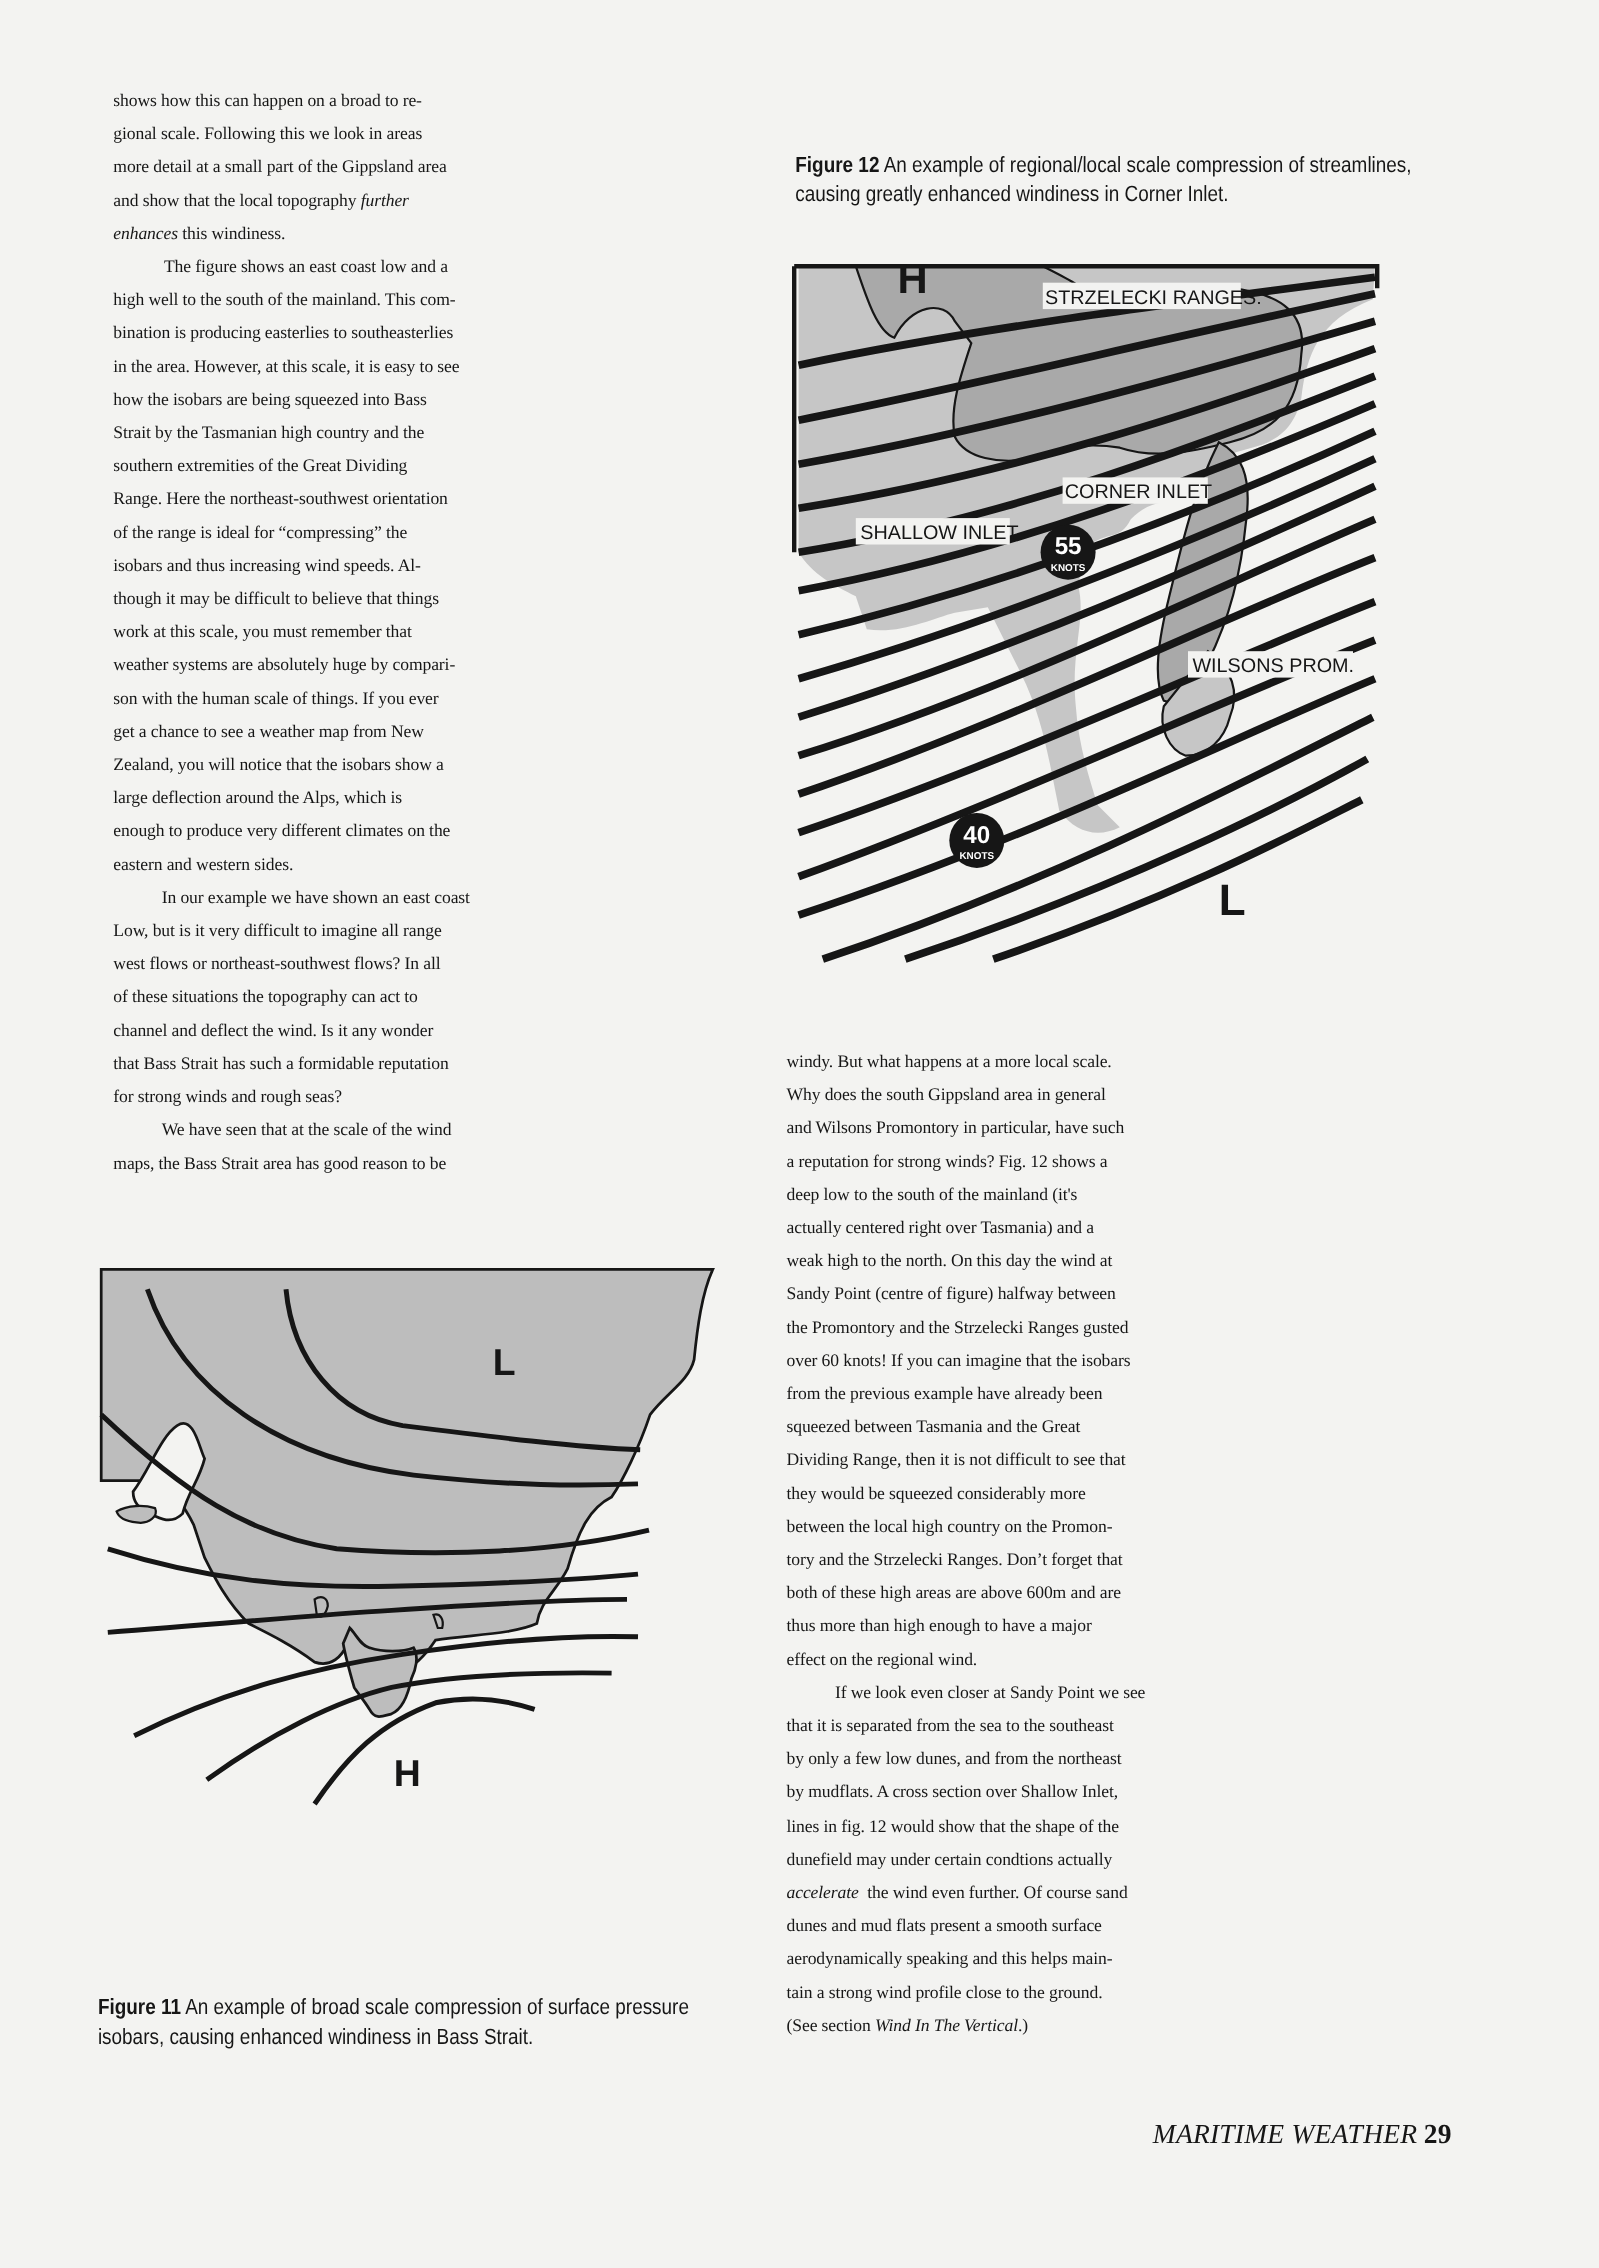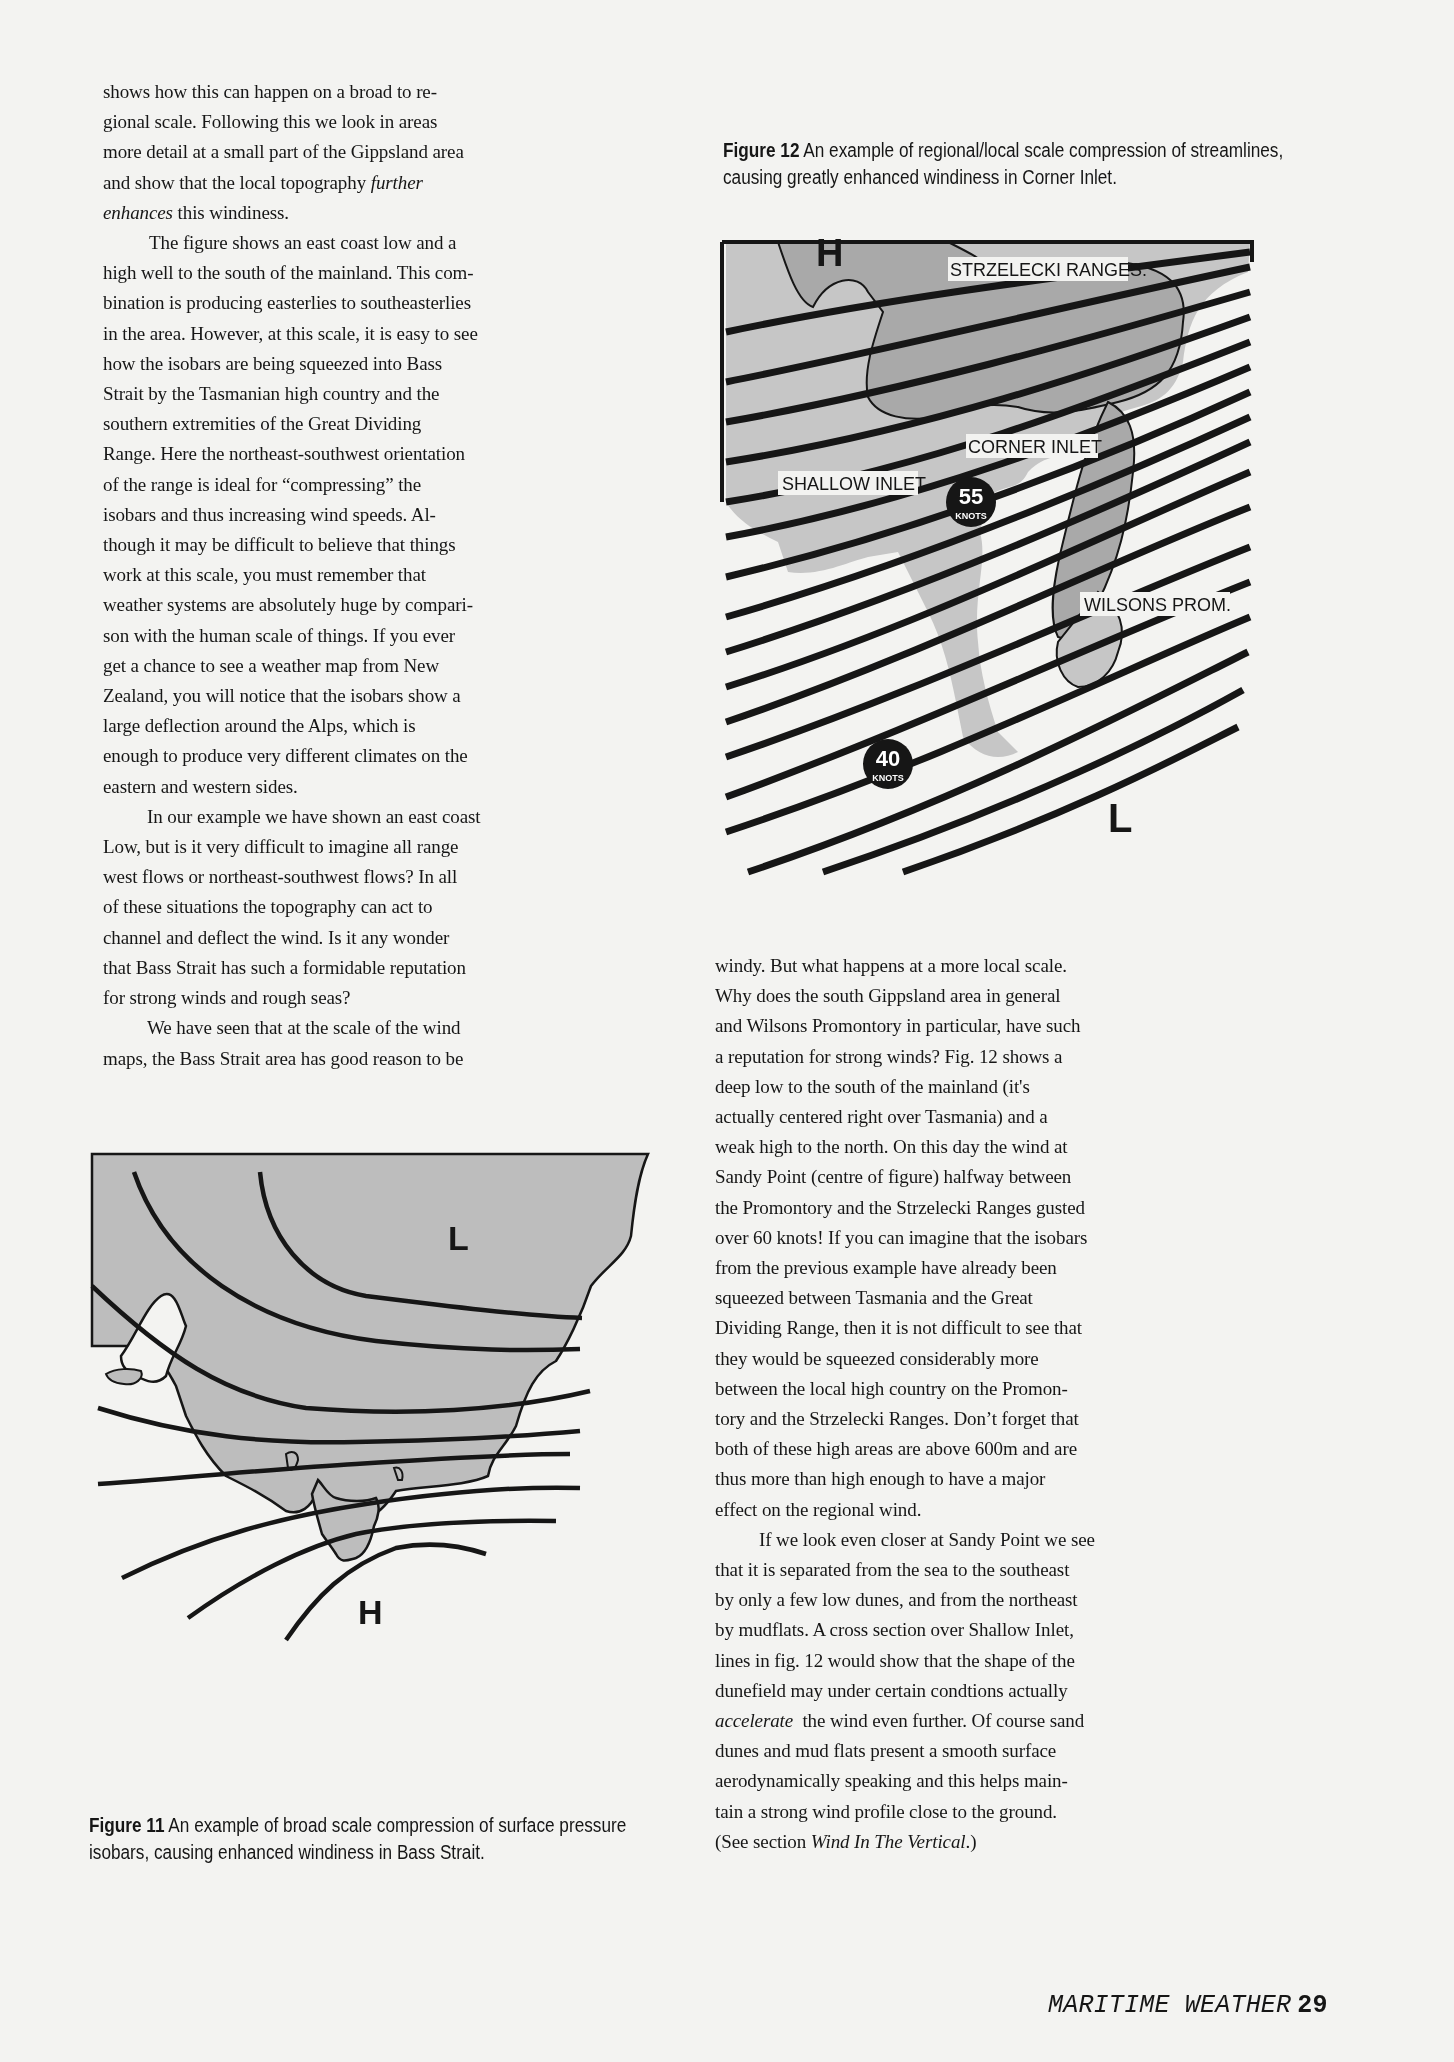--- a/index.html
+++ b/index.html
@@ -4,21 +4,21 @@
 <style>
   html, body { margin: 0; padding: 0; }
   body {
     width: 1454px; height: 2062px; position: relative; overflow: hidden;
     background: #f3f3f1;
     font-family: "Liberation Serif", "DejaVu Serif", serif;
     color: #161616;
   }
   .col {
     position: absolute;
-    font-size: 19px;
+    font-size: 16px;
     line-height: 30.2px;
     letter-spacing: -0.1px;
   }
   .col p { margin: 0; }
   .col .line { display: block; white-space: nowrap; }
   .col i { font-style: italic; }
   #left-col { left: 103px; top: 77px; width: 580px; }
   #right-col { left: 715px; top: 927px; width: 570px; margin-top: 24px; }
   .caption {
     position: absolute;
@@ -32,22 +32,22 @@
   #fig11-caption { left: 89px; top: 1812px; width: 700px; }
   .figure { position: absolute; }
   #fig12 { left: 718px; top: 232px; width: 540px; height: 652px; }
   #fig11 { left: 86px; top: 1146px; width: 576px; height: 650px; }
   .figure svg { display: block; }
   .maplabel {
     font-family: "Liberation Sans", "DejaVu Sans", sans-serif;
     font-size: 18px;
   }
   #footer {
-    position: absolute; left: 1048px; top: 1991px;
-    font-size: 25px; font-style: italic; letter-spacing: 0.2px; font-family: Liberation Mono, monospace;
+    position: absolute; left: 1048px; top: 1927px;
+    font-size: 25px; font-style: italic; letter-spacing: 0.2px;
   }
   #footer .pg { font-style: normal; font-weight: bold; margin-left: 6px; }
 </style>
 </head>
 <body>
 
 <div id="left-col" class="col">
   <p>
     <span class="line">shows how this can happen on a broad to re-</span>
     <span class="line">gional scale. Following this we look in areas</span>

